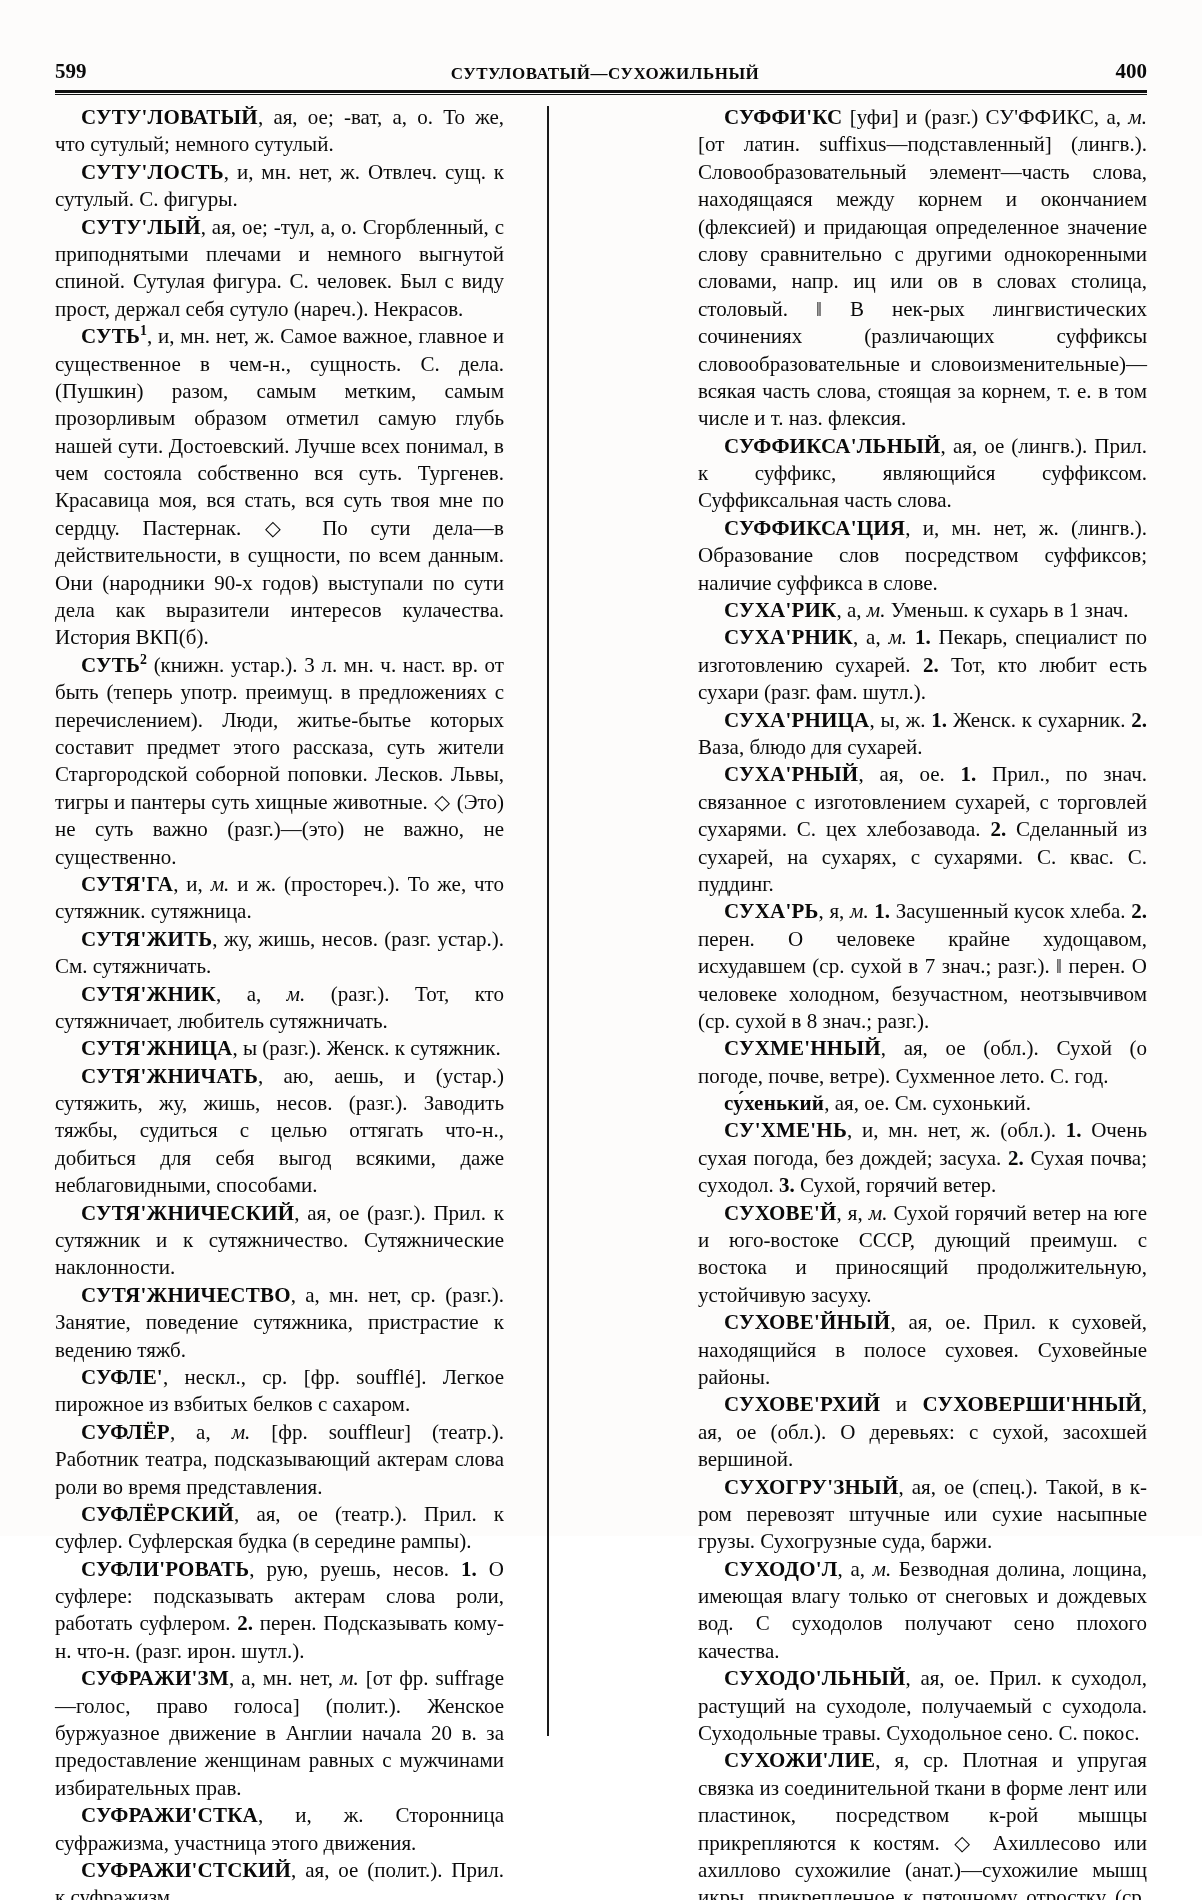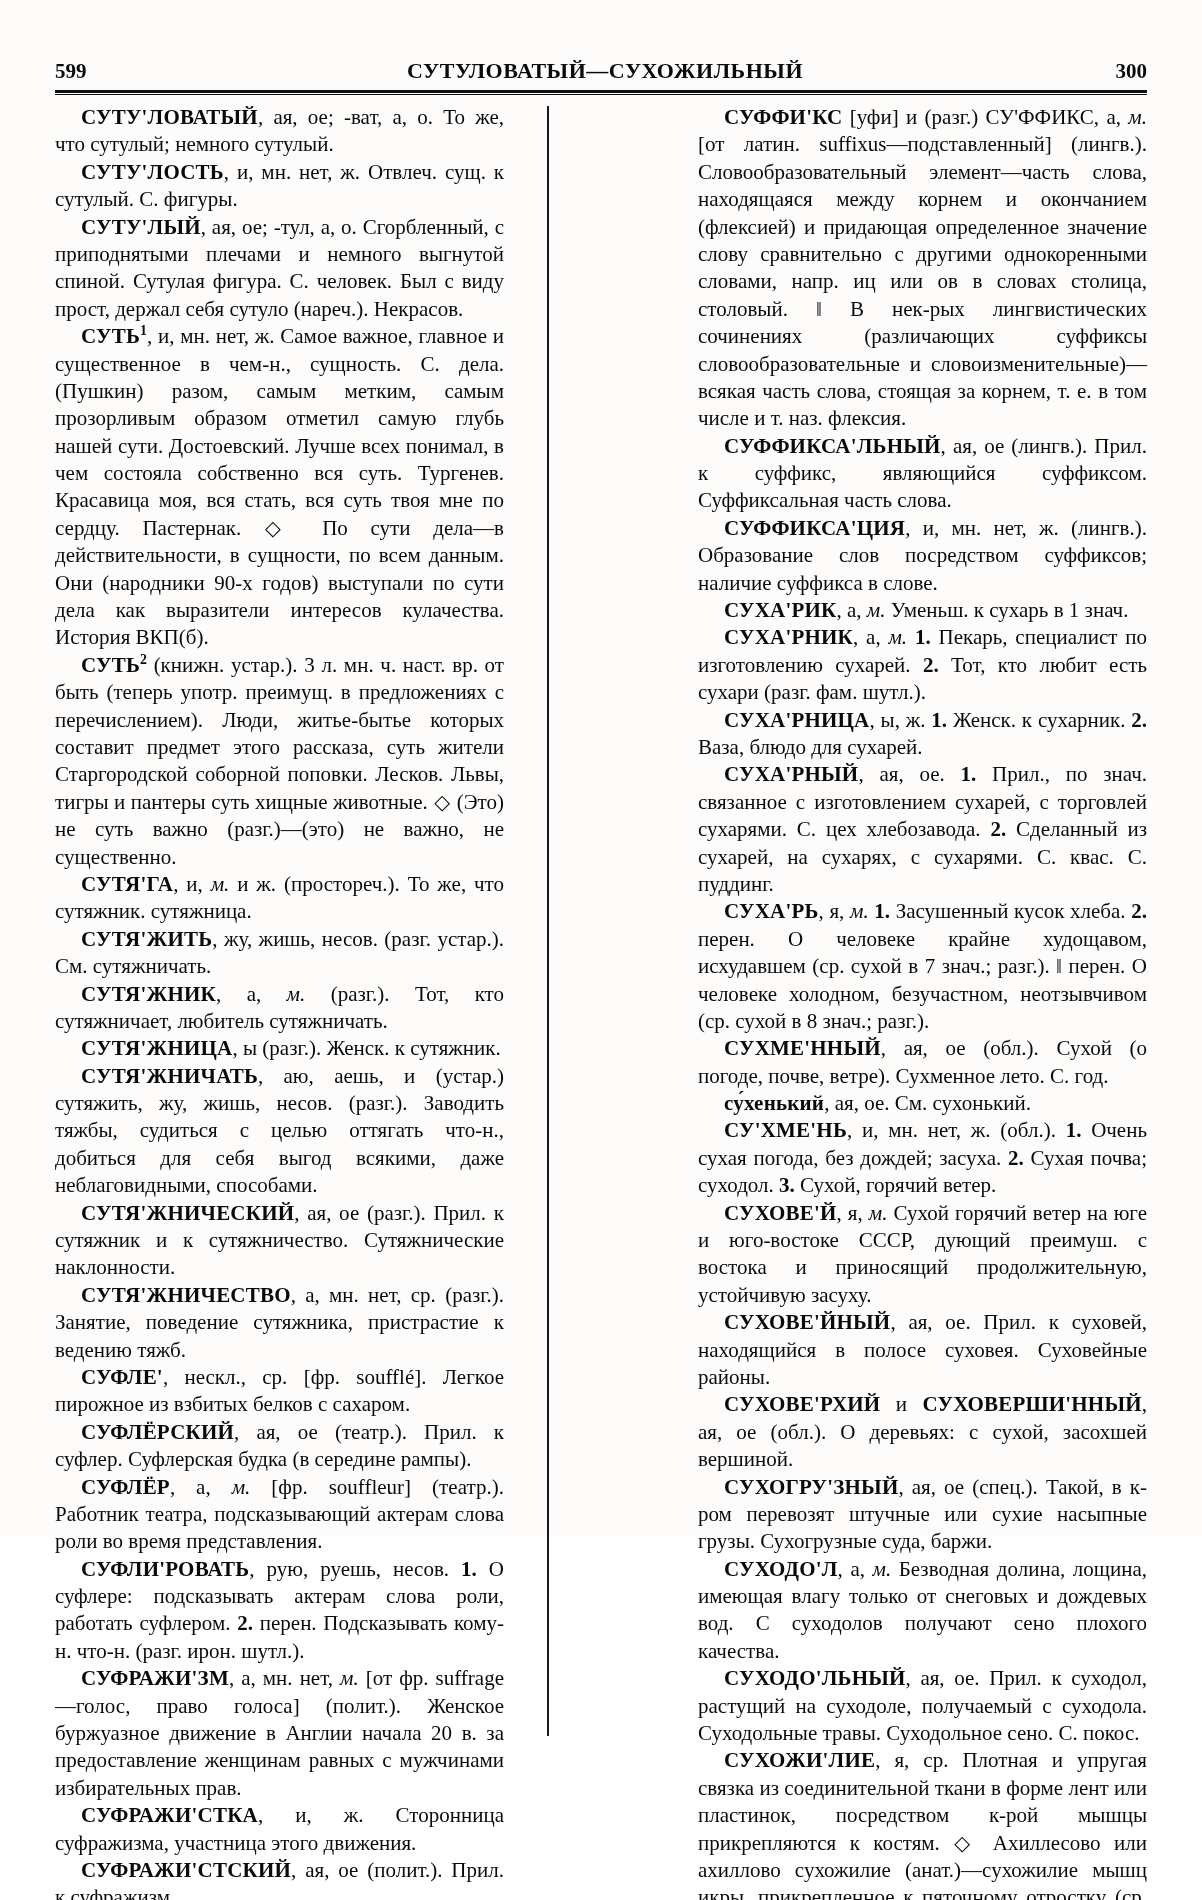--- a/index.html
+++ b/index.html
@@ -37,21 +37,21 @@
     justify-content: space-between;
   }
   .folio {
     font-weight: bold;
     font-size: 21px;
     letter-spacing: 0px;
     font-family: "Liberation Serif", serif;
   }
   .runhead-title {
     font-weight: bold;
-    font-size: 22px;
+    font-size: 17px;
     letter-spacing: 0.5px;
     text-align: center;
     flex: 1;
     padding-left: 8px;
   }
 
   .rule {
     position: absolute;
     left: 55px;
     top: 90px;
@@ -119,43 +119,43 @@
   }
 </style>
 </head>
 <body>
 
 <div class="page">
 
   <div class="runhead">
     <span class="folio">599</span>
     <span class="runhead-title">СУТУЛОВАТЫЙ—СУХОЖИЛЬНЫЙ</span>
-    <span class="folio">300</span>
+    <span class="folio">400</span>
   </div>
 
   <div class="rule"></div>
 
   <div class="columns">
     <div class="divider"></div>
     <div class="col col-left" id="colL">
         <p class="entry"><span class="hw">СУТУ'ЛОВАТЫЙ</span><span>, ая, ое; -ват, а, о. То же, что сутулый; немного сутулый.</span></p>
         <p class="entry"><span class="hw">СУТУ'ЛОСТЬ</span><span>, и, мн. нет, ж. Отвлеч. сущ. к сутулый. С. фигуры.</span></p>
         <p class="entry"><span class="hw">СУТУ'ЛЫЙ</span><span>, ая, ое; -тул, а, о. Сгорбленный, с приподнятыми плечами и немного выгнутой спиной. Сутулая фигура. С. человек. Был с виду прост, держал себя сутуло (нареч.). Некрасов.</span></p>
         <p class="entry"><span class="hw">СУТЬ</span><span class="sup">1</span><span>, и, мн. нет, ж. Самое важное, главное и существенное в чем-н., сущность. С. дела. (Пушкин) разом, самым метким, самым прозорливым образом отметил самую глубь нашей сути. Достоевский. Лучше всех понимал, в чем состояла собственно вся суть. Тургенев. Красавица моя, вся стать, вся суть твоя мне по сердцу. Пастернак. <span class="dia">◇</span> По сути дела—в действительности, в сущности, по всем данным. Они (народники 90-х годов) выступали по сути дела как выразители интересов кулачества. История ВКП(б).</span></p>
         <p class="entry"><span class="hw">СУТЬ</span><span class="sup">2</span><span> (книжн. устар.). 3 л. мн. ч. наст. вр. от быть (теперь употр. преимущ. в предложениях с перечислением). Люди, житье-бытье которых составит предмет этого рассказа, суть жители Старгородской соборной поповки. Лесков. Львы, тигры и пантеры суть хищные животные. <span class="dia">◇</span> (Это) не суть важно (разг.)—(это) не важно, не существенно.</span></p>
         <p class="entry"><span class="hw">СУТЯ'ГА</span><span>, и, <span class="it">м.</span> и ж. (простореч.). То же, что сутяжник. сутяжница.</span></p>
         <p class="entry"><span class="hw">СУТЯ'ЖИТЬ</span><span>, жу, жишь, несов. (разг. устар.). См. сутяжничать.</span></p>
         <p class="entry"><span class="hw">СУТЯ'ЖНИК</span><span>, а, <span class="it">м.</span> (разг.). Тот, кто сутяжничает, любитель сутяжничать.</span></p>
         <p class="entry"><span class="hw">СУТЯ'ЖНИЦА</span><span>, ы (разг.). Женск. к сутяжник.</span></p>
         <p class="entry"><span class="hw">СУТЯ'ЖНИЧАТЬ</span><span>, аю, аешь, и (устар.) сутяжить, жу, жишь, несов. (разг.). Заводить тяжбы, судиться с целью оттягать что-н., добиться для себя выгод всякими, даже неблаговидными, способами.</span></p>
         <p class="entry"><span class="hw">СУТЯ'ЖНИЧЕСКИЙ</span><span>, ая, ое (разг.). Прил. к сутяжник и к сутяжничество. Сутяжнические наклонности.</span></p>
         <p class="entry"><span class="hw">СУТЯ'ЖНИЧЕСТВО</span><span>, а, мн. нет, ср. (разг.). Занятие, поведение сутяжника, пристрастие к ведению тяжб.</span></p>
         <p class="entry"><span class="hw">СУФЛЕ'</span><span>, нескл., ср. [фр. soufflé]. Легкое пирожное из взбитых белков с сахаром.</span></p>
+        <p class="entry"><span class="hw">СУФЛЁР</span><span>, а, <span class="it">м.</span> [фр. souffleur] (театр.). Работник театра, подсказывающий актерам слова роли во время представления.</span></p>
         <p class="entry"><span class="hw">СУФЛЁРСКИЙ</span><span>, ая, ое (театр.). Прил. к суфлер. Суфлерская будка (в середине рампы).</span></p>
-        <p class="entry"><span class="hw">СУФЛЁР</span><span>, а, <span class="it">м.</span> [фр. souffleur] (театр.). Работник театра, подсказывающий актерам слова роли во время представления.</span></p>
         <p class="entry"><span class="hw">СУФЛИ'РОВАТЬ</span><span>, рую, руешь, несов. <span class="bd">1.</span> О суфлере: подсказывать актерам слова роли, работать суфлером. <span class="bd">2.</span> перен. Подсказывать кому-н. что-н. (разг. ирон. шутл.).</span></p>
         <p class="entry"><span class="hw">СУФРАЖИ'ЗМ</span><span>, а, мн. нет, <span class="it">м.</span> [от фр. suffrage—голос, право голоса] (полит.). Женское буржуазное движение в Англии начала 20 в. за предоставление женщинам равных с мужчинами избирательных прав.</span></p>
         <p class="entry"><span class="hw">СУФРАЖИ'СТКА</span><span>, и, ж. Сторонница суфражизма, участница этого движения.</span></p>
         <p class="entry"><span class="hw">СУФРАЖИ'СТСКИЙ</span><span>, ая, ое (полит.). Прил. к суфражизм.</span></p>
       </div>
     <div class="col col-right" id="colR">
         <p class="entry"><span class="hw">СУФФИ'КС</span><span> [уфи] и (разг.) СУ'ФФИКС, а, <span class="it">м.</span> [от латин. suffixus—подставленный] (лингв.). Словообразовательный элемент—часть слова, находящаяся между корнем и окончанием (флексией) и придающая определенное значение слову сравнительно с другими однокоренными словами, напр. иц или ов в словах столица, столовый. ‖ В нек-рых лингвистических сочинениях (различающих суффиксы словообразовательные и словоизменительные)—всякая часть слова, стоящая за корнем, т. е. в том числе и т. наз. флексия.</span></p>
         <p class="entry"><span class="hw">СУФФИКСА'ЛЬНЫЙ</span><span>, ая, ое (лингв.). Прил. к суффикс, являющийся суффиксом. Суффиксальная часть слова.</span></p>
         <p class="entry"><span class="hw">СУФФИКСА'ЦИЯ</span><span>, и, мн. нет, ж. (лингв.). Образование слов посредством суффиксов; наличие суффикса в слове.</span></p>
         <p class="entry"><span class="hw">СУХА'РИК</span><span>, а, <span class="it">м.</span> Уменьш. к сухарь в 1 знач.</span></p>

